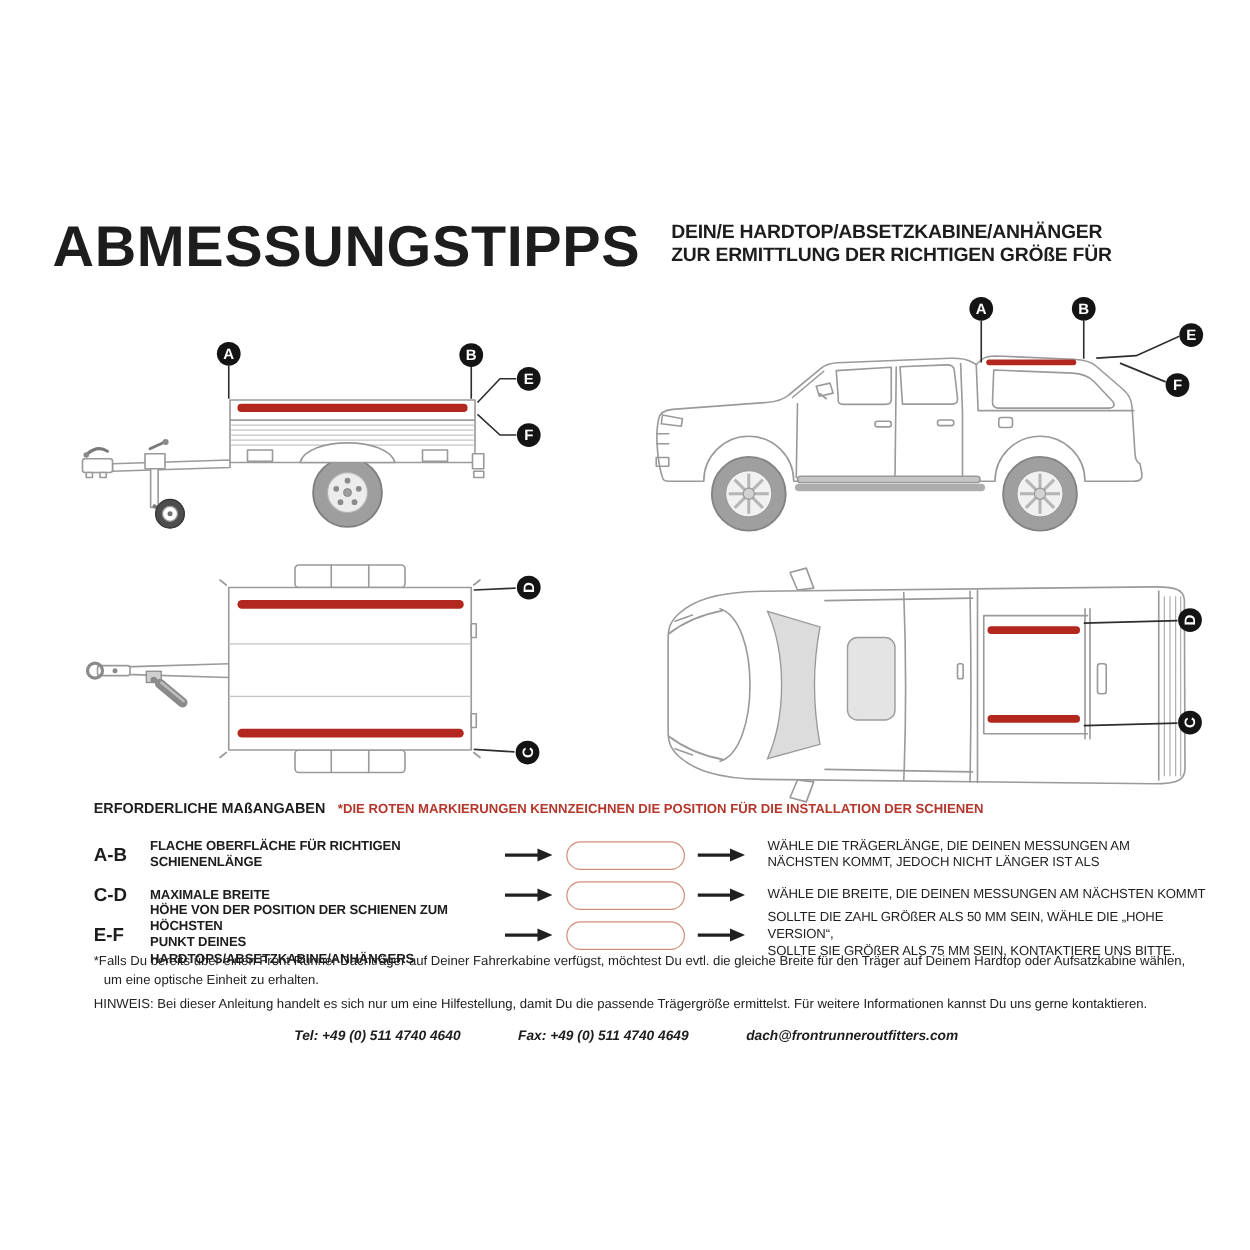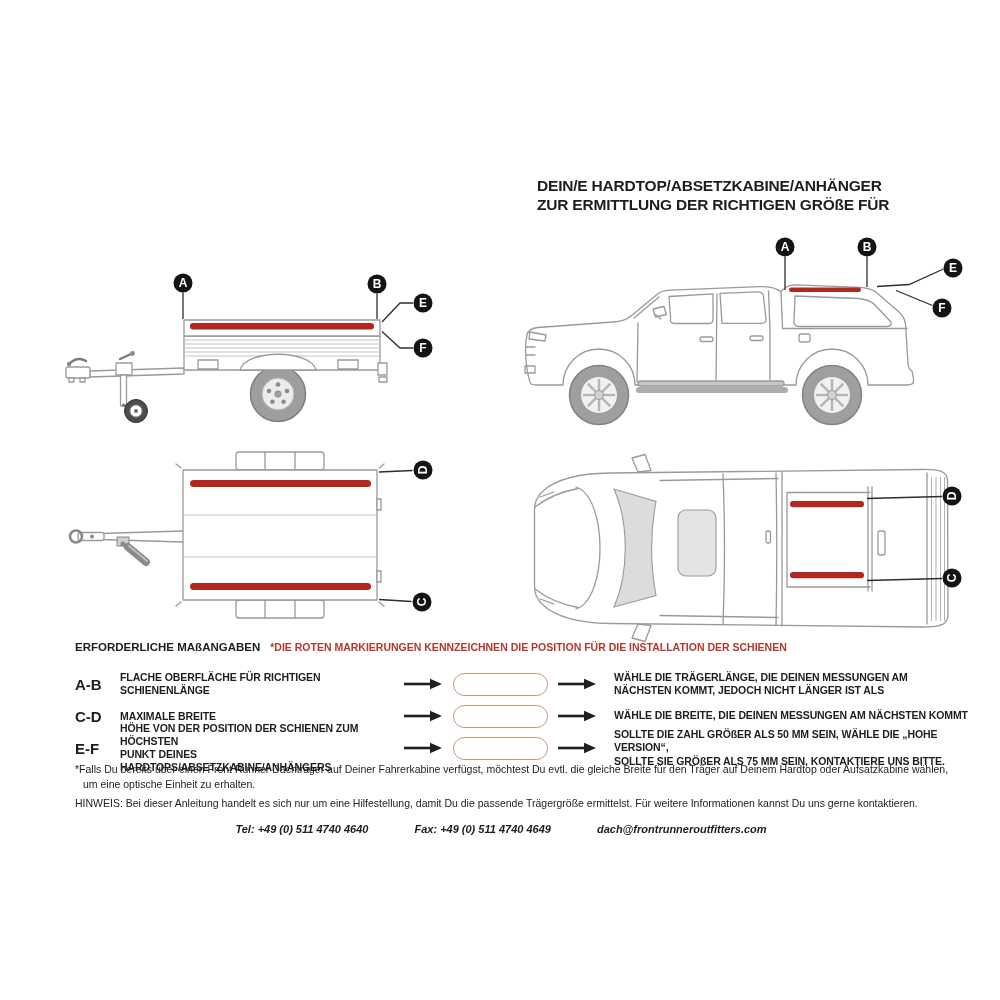--- a/index.html
+++ b/index.html
@@ -10,37 +10,38 @@
   .subtitle{font-size:15.5px;font-weight:bold;line-height:19px;letter-spacing:-0.2px;white-space:nowrap;}
   .sec-heading{font-size:11.5px;font-weight:bold;white-space:nowrap;}
   .note-red{font-size:10.5px;font-weight:bold;color:#b5372c;white-space:nowrap;}
   .m-row{position:absolute;left:75px;width:900px;display:flex;align-items:center;}
   .row-key{width:45px;font-size:15px;font-weight:bold;flex:0 0 auto;}
   .row-label{width:280px;font-size:10.5px;font-weight:bold;line-height:13px;letter-spacing:-0.1px;
              white-space:pre-line;flex:0 0 auto;}
   .arrow-box{width:46px;display:flex;justify-content:center;align-items:center;flex:0 0 auto;}
   .pill-box{width:108px;display:flex;justify-content:center;align-items:center;flex:0 0 auto;}
   .pill{width:95px;height:23px;border:1.5px solid #d2907c;border-radius:12px;background:#fff;box-sizing:border-box;}
-  .row-instr{margin-left:14px;font-size:10.5px;font-weight:bold;line-height:13.5px;letter-spacing:-0.1px;
+  .row-instr{margin-left:14px;font-size:10.5px;font-weight:normal;line-height:13.5px;letter-spacing:-0.1px;
              white-space:pre-line;}
   .footnote{font-size:10.5px;line-height:14.5px;color:#222;}
   .footnote .l2{margin-left:8px;}
   .hinweis{font-size:10.5px;color:#222;white-space:nowrap;}
   .contact{width:1000px;display:flex;justify-content:center;gap:46px;font-size:11px;font-weight:bold;}
   svg text{font-family:"Liberation Sans",sans-serif;font-weight:bold;fill:#ffffff;}
   .lineart{stroke:#9a9a9a;fill:none;stroke-width:1.3;stroke-linejoin:round;stroke-linecap:round;}
   .lineart-fill{stroke:#9a9a9a;fill:#ffffff;stroke-width:1.3;stroke-linejoin:round;}
   .lineart-light{stroke:#c4c4c4;fill:none;stroke-width:1;}
   .callout{stroke:#2e2e2e;fill:none;stroke-width:1.3;}
 </style>
 </head>
 <body>
 
 <div class="page">
 
+  <div class="abs title" style="left:42px;top:170px;">ABMESSUNGSTIPPS</div>
   <div class="abs subtitle" style="left:537px;top:176px;">
     <div>DEIN/E HARDTOP/ABSETZKABINE/ANHÄNGER</div>
     <div>ZUR ERMITTLUNG DER RICHTIGEN GRÖßE FÜR</div>
   </div>
 
   <svg class="abs" style="left:60px;top:265px;" width="405" height="175" viewBox="0 0 405 175">
 
     <polygon class="lineart-fill" points="124,103 30,106 30,112 124,109"></polygon>
 
     <g>

